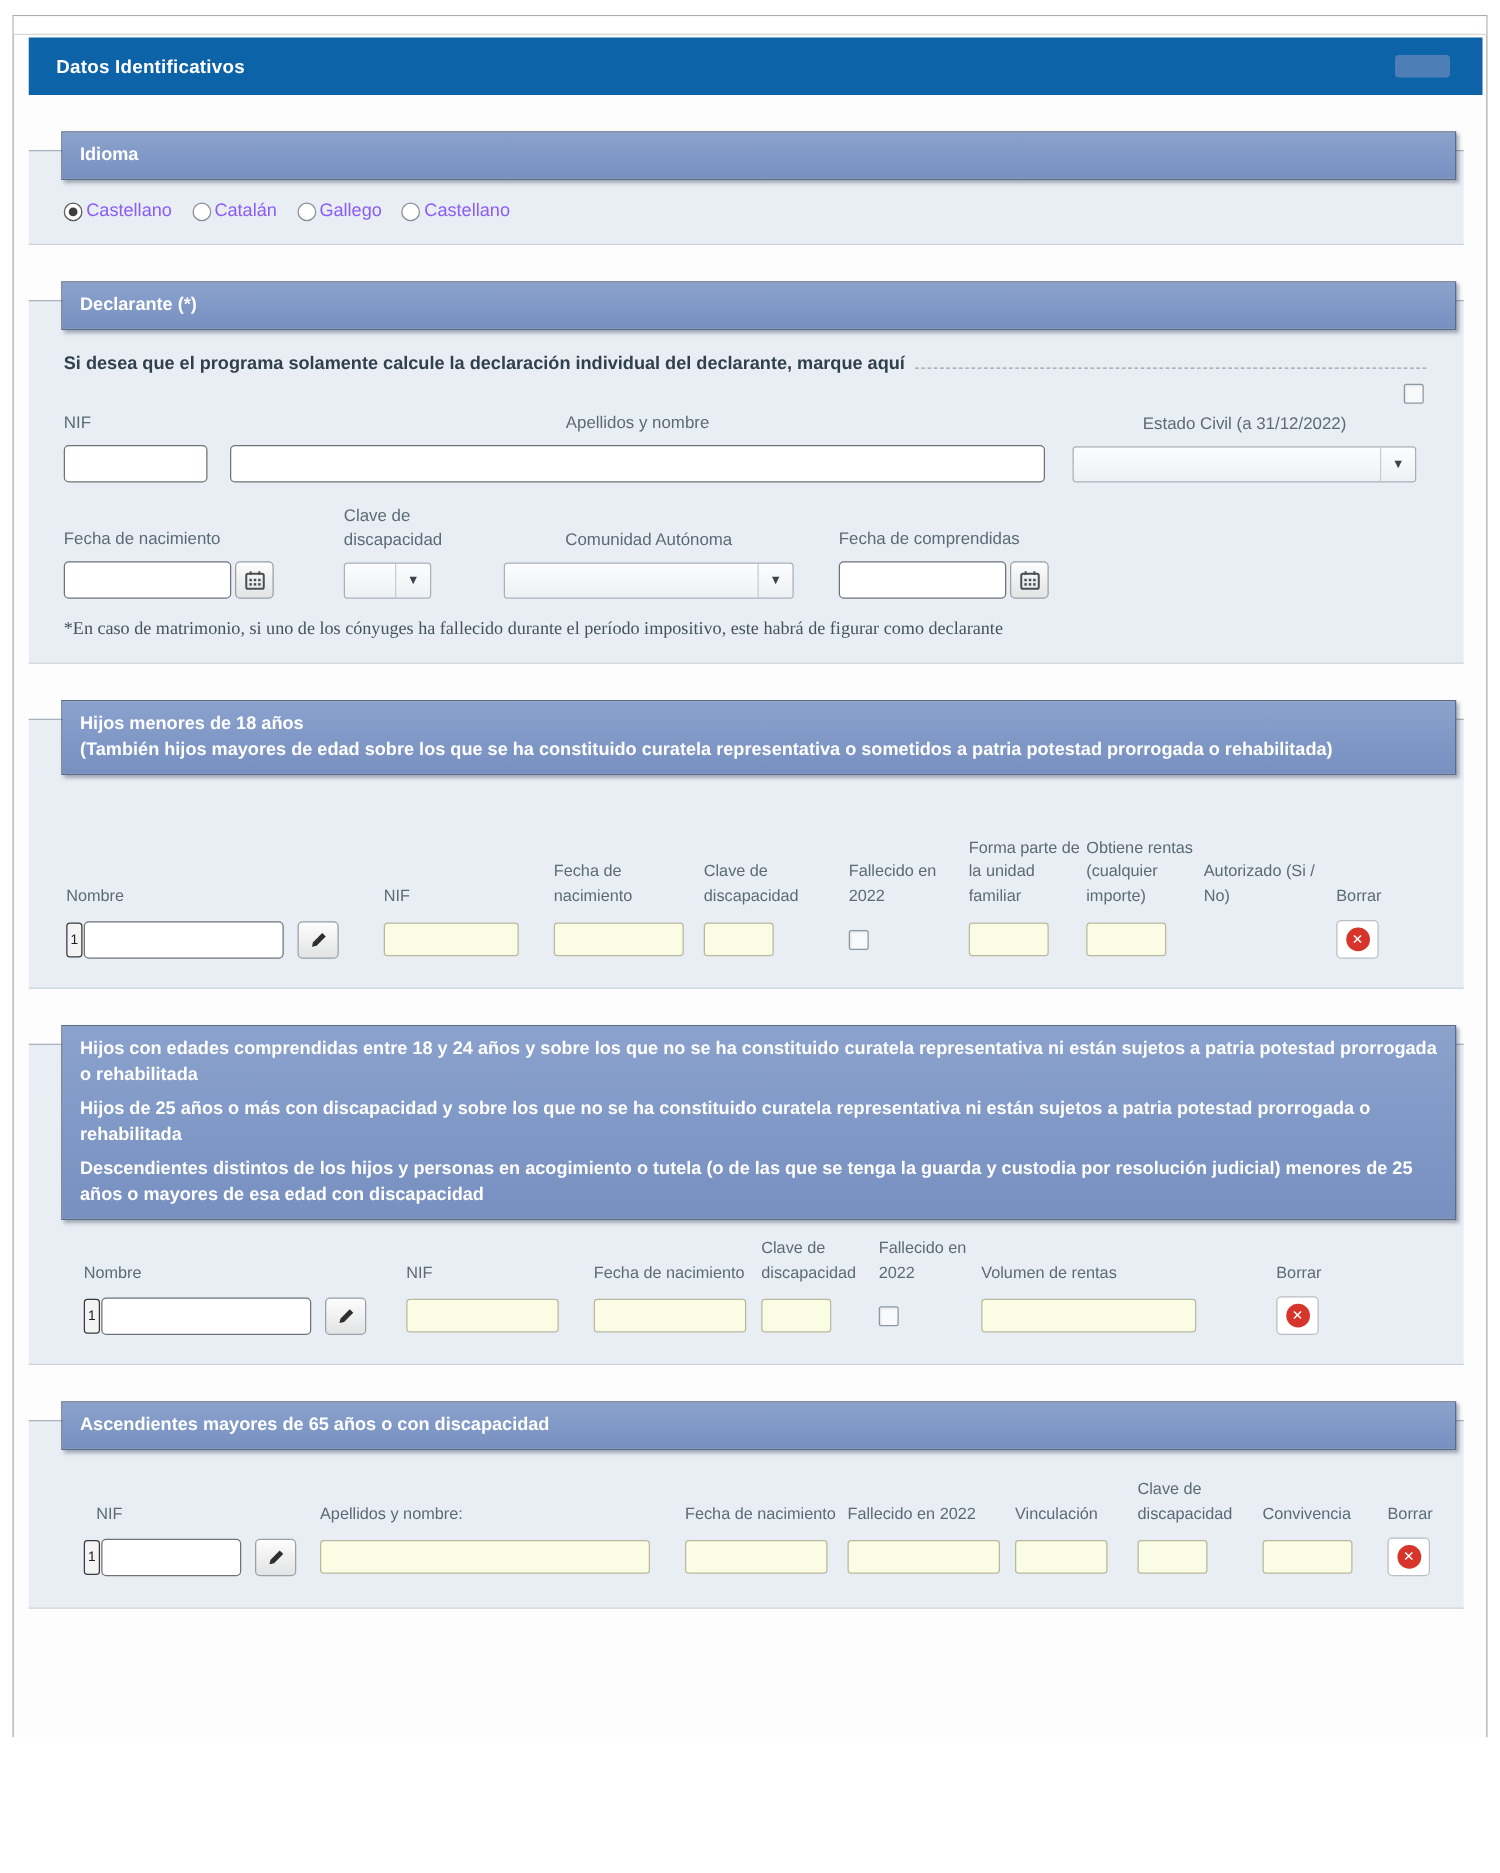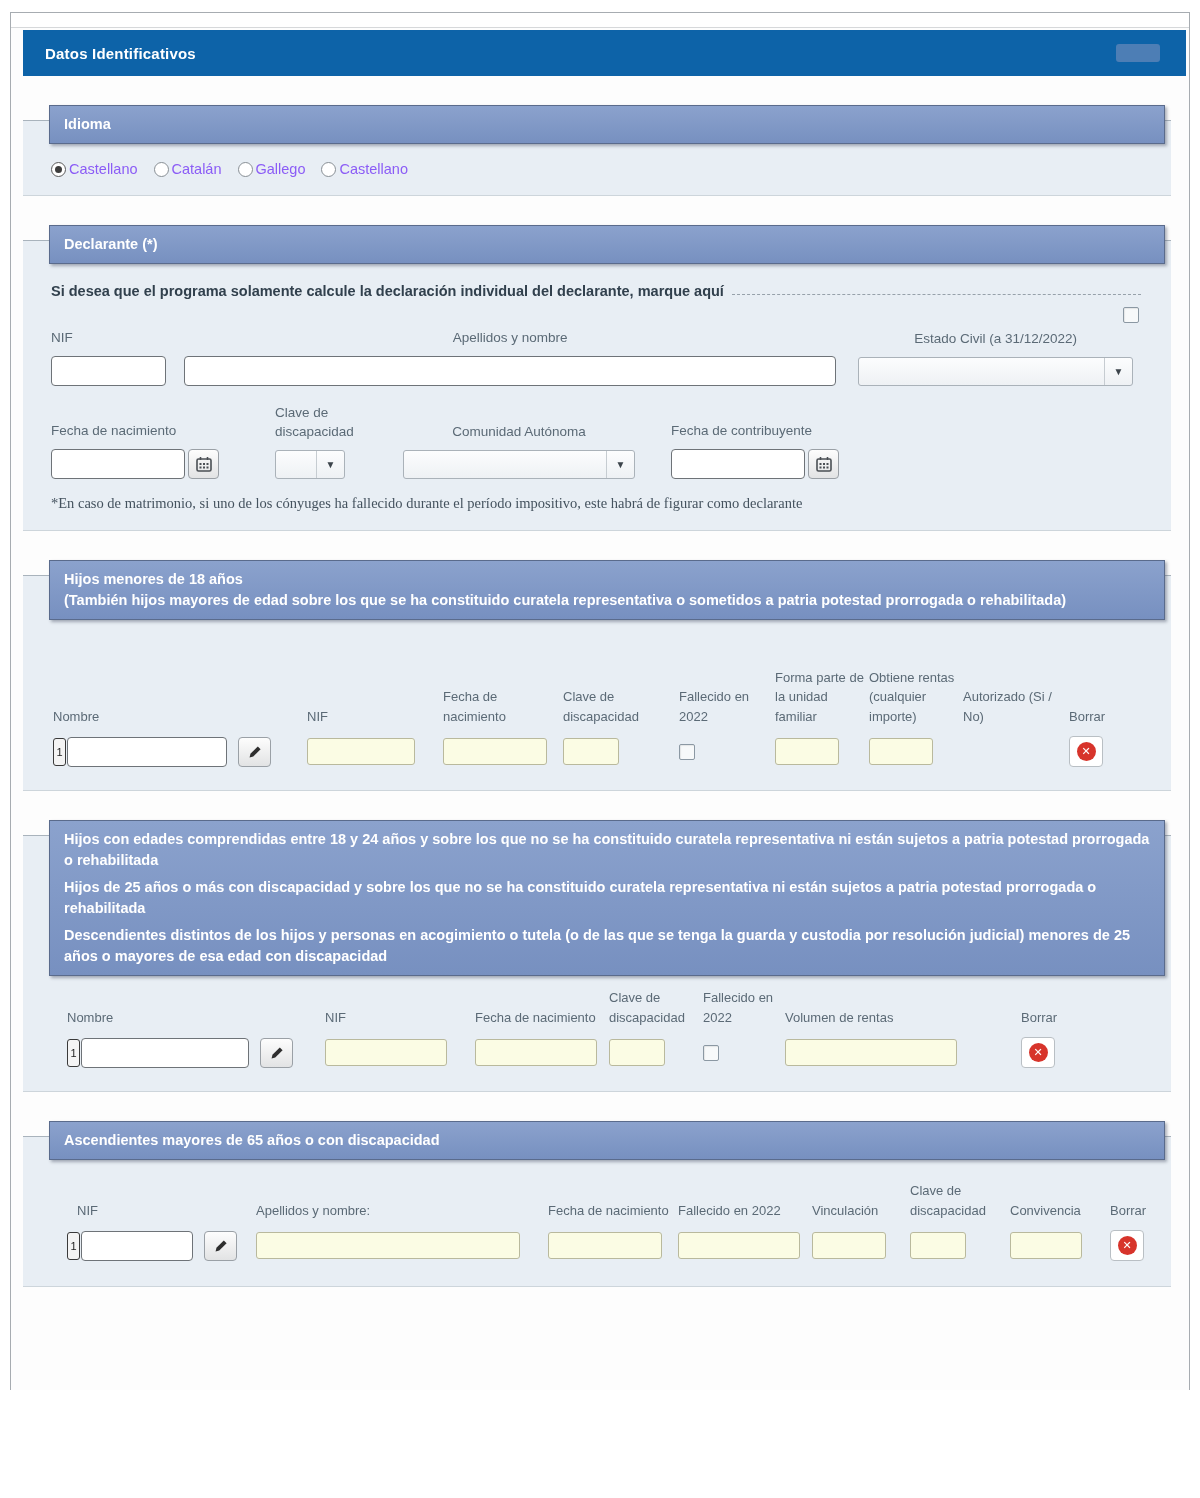--- a/index.html
+++ b/index.html
@@ -231,21 +231,21 @@
           </div>
         </div>
         <div class="fgroup" style="width:232px; margin-left:20px;">
           <span class="lbl ctr">Comunidad Autónoma</span>
           <div class="select">
             <span class="gap"></span>
             <span class="arrow-box">▼</span>
           </div>
         </div>
         <div class="fgroup" style="margin-left:36px;">
-          <span class="lbl">Fecha de contribuyente</span>
+          <span class="lbl">Fecha de comprendidas</span>
           <div class="datewrap">
             <input class="tin" type="text" style="width: 134px;">
             <span class="icon-btn cal-btn">
               <svg class="glyph" width="16" height="16" viewBox="0 0 16 16">
                   <rect x="1" y="3" width="14" height="12" rx="1.5" fill="none" stroke="#4a4f54" stroke-width="1.6"></rect>
                   <line x1="4.5" y1="1" x2="4.5" y2="4" stroke="#4a4f54" stroke-width="1.6"></line>
                   <line x1="11.5" y1="1" x2="11.5" y2="4" stroke="#4a4f54" stroke-width="1.6"></line>
                   <rect x="3.5" y="7" width="2" height="2" fill="#4a4f54"></rect>
                   <rect x="7" y="7" width="2" height="2" fill="#4a4f54"></rect>
                   <rect x="10.5" y="7" width="2" height="2" fill="#4a4f54"></rect>

